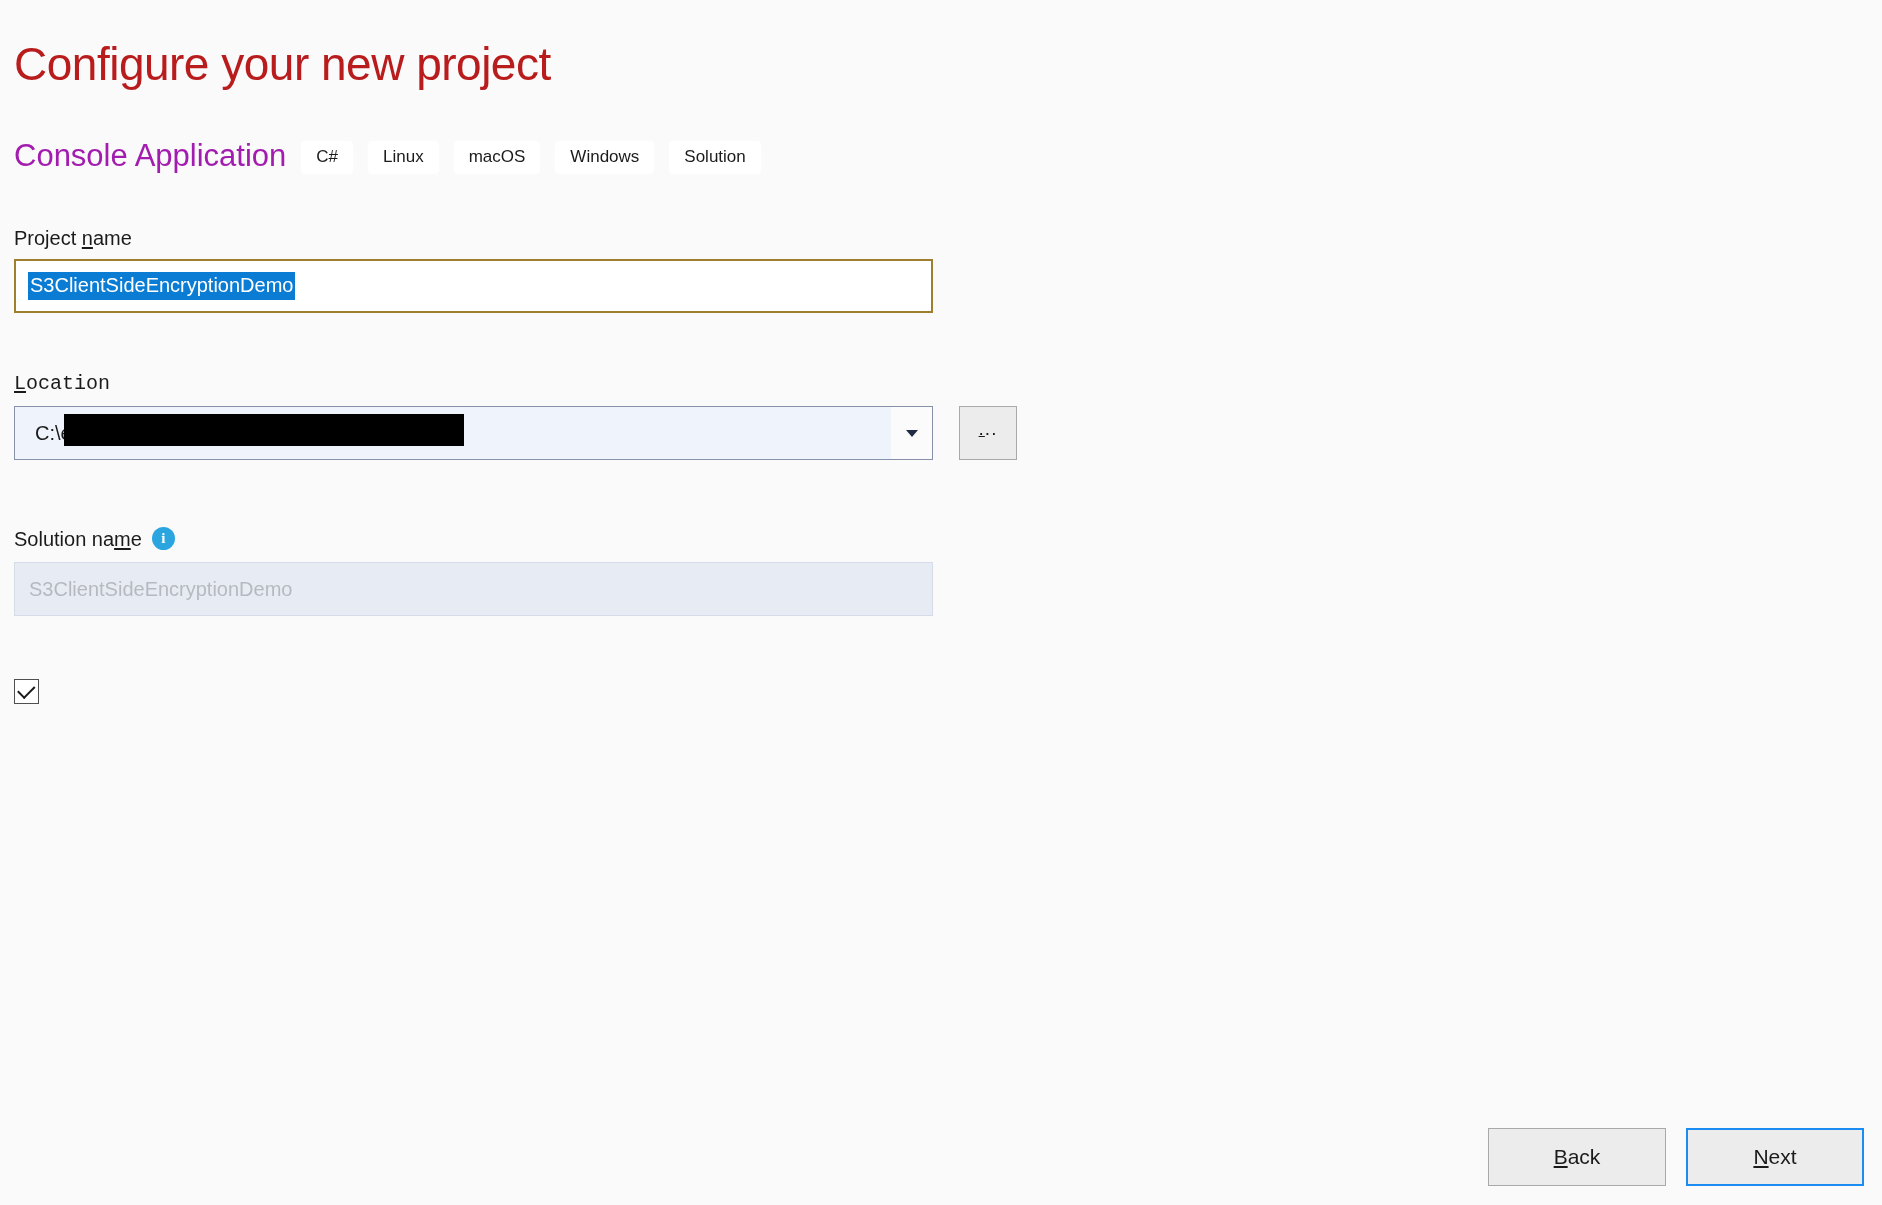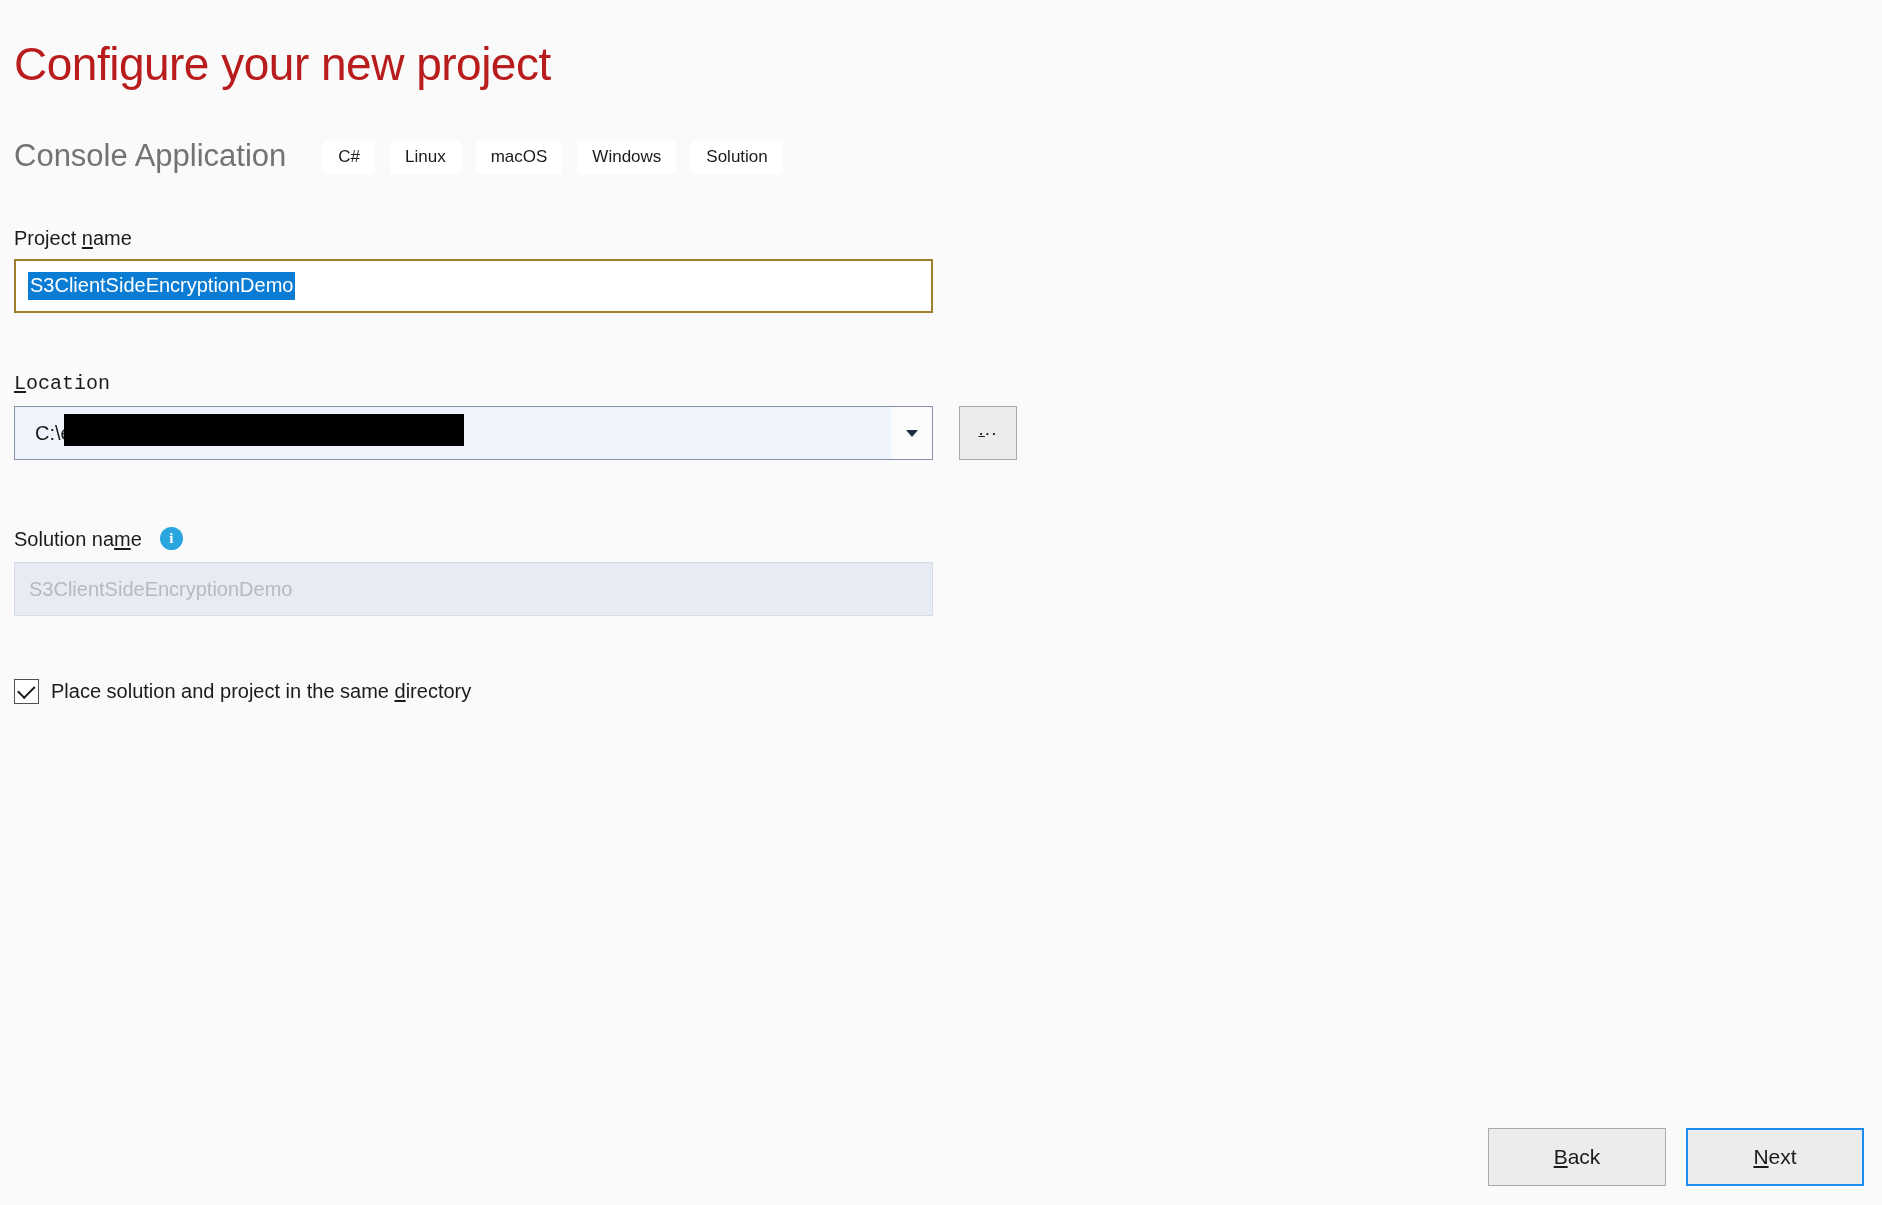--- a/index.html
+++ b/index.html
@@ -34,24 +34,24 @@
     position: absolute;
     left: 14px;
     top: 136px;
     display: flex;
     align-items: center;
     gap: 0;
   }
   .template-name {
     font-size: 31px;
     font-weight: 400;
-    color: #737373;
+    color: #a21caf;
     white-space: nowrap;
     line-height: 1;
-    margin-right: 36px;
+    margin-right: 14px;
   }
   .tag-list {
     display: flex;
     align-items: center;
     gap: 13px;
     margin-top: 4px;
   }
   .tag-pill {
     background: #ffffff;
     border-radius: 5px;
@@ -68,21 +68,21 @@
     position: absolute;
     font-size: 20px;
     color: #1b1b1b;
     white-space: nowrap;
     line-height: 1;
   }
   .accel { text-decoration: underline; text-underline-offset: 2px; }
 
   .label-project-name { left: 14px; top: 228px; }
   .label-location     { left: 14px; top: 374px; font-family: Liberation Mono, monospace; }
-  .label-solution     { left: 14px; top: 527px; display: flex; align-items: center; gap: 18px; }
+  .label-solution     { left: 14px; top: 527px; display: flex; align-items: center; gap: 10px; }
 
   .text-input {
     position: absolute;
     box-sizing: border-box;
     height: 54px;
     left: 14px;
     width: 919px;
     background: #ffffff;
     display: flex;
     align-items: center;
@@ -317,21 +317,20 @@
 </label>
 
 <div class="input-solution-name">
   <span>S3ClientSideEncryptionDemo</span>
 </div>
 
 <div class="checkbox-row">
   <span class="checkbox-box">
     <span class="checkbox-check"></span>
   </span>
-  <span class="checkbox-label"><span>Place solution and project in the same </span><span class="accel">d</span><span>irectory</span></span>
 </div>
 
 <div class="footer-buttons">
   <div class="dlg-button btn-back">
       <span class="accel">B</span>
       <span>ack</span>
     </div>
   <div class="dlg-button btn-next">
       <span class="accel">N</span>
       <span>ext</span>

